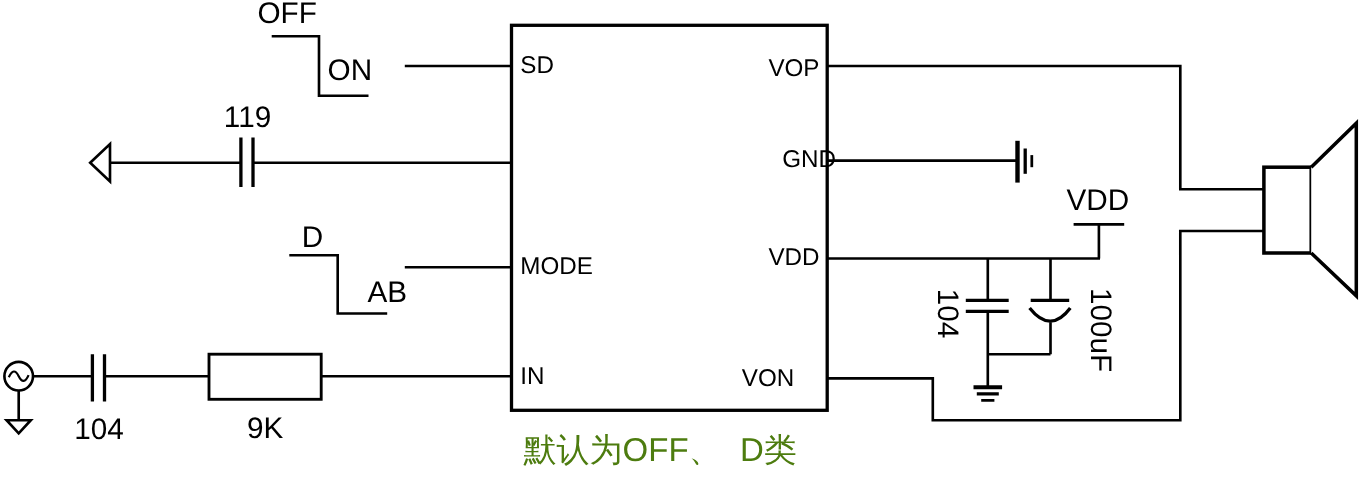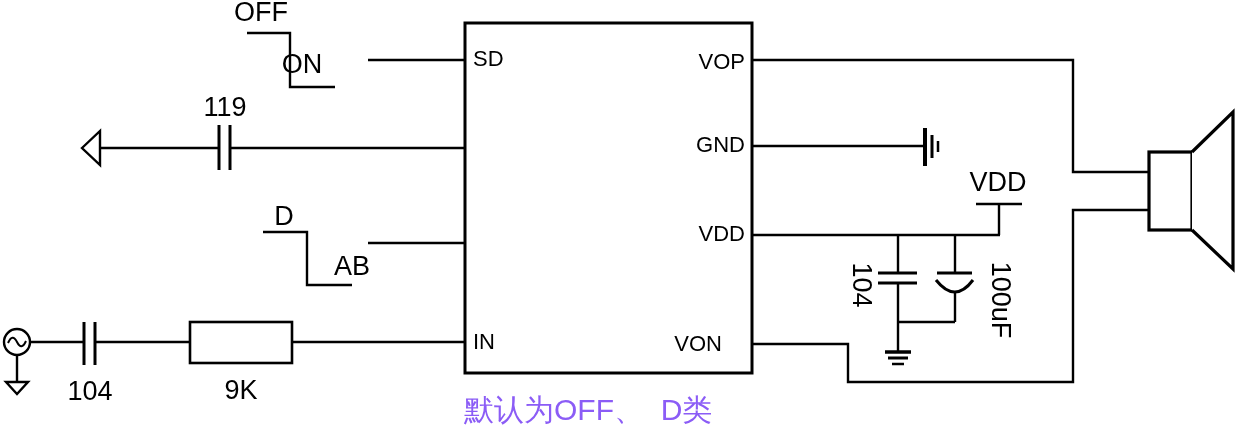--- a/index.html
+++ b/index.html
@@ -25,24 +25,24 @@
   .pin{
     position:absolute;
     font-size:22px;
     line-height:1;
     transform:translateY(-54%);
     white-space:pre;
   }
   .pin.right{text-align:center;}
   .note{
     position:absolute;
-    left:464px;top:393px;
+    left:476px;top:393px;
     font-size:30px;
     line-height:1.1;
-    color:#8b5cf6;
+    color:#4d7c0f;
     white-space:pre;
   }
 </style>
 </head>
 <body>
 
 <div id="stage">
 
   <svg id="wires" viewBox="0 0 1244 434" xmlns="http://www.w3.org/2000/svg" fill="none" stroke="#000" stroke-width="2.4">
 
@@ -96,28 +96,29 @@
     <path d="M936,280 Q955,304 973,280" stroke-width="3"></path>
     <line x1="955" y1="293" x2="955" y2="322"></line>
 
     <path d="M752,344 H848 V382 H1073 V210 H1149"></path>
 
     <rect x="1149" y="152" width="43" height="78" fill="#fff" stroke-width="3.2"></rect>
     <path d="M1192,152 L1233,112 V269 L1192,230" fill="#fff" stroke-width="3.2"></path>
   </svg>
 
   <div class="pin" style="left:473px;top:60px">SD</div>
+  <div class="pin" style="left:473px;top:243px">MODE</div>
   <div class="pin" style="left:473px;top:343px">IN</div>
   <div class="pin right" style="right:499px;top:63px">VOP</div>
-  <div class="pin right" style="right:499px;top:146px">GND</div>
+  <div class="pin right" style="right:484px;top:146px">GND</div>
   <div class="pin right" style="right:499px;top:235px">VDD</div>
   <div class="pin right" style="right:522px;top:345px">VON</div>
 
   <div class="lbl" style="left:261px;top:12px">OFF</div>
-  <div class="lbl" style="left:302px;top:64px">ON</div>
+  <div class="lbl" style="left:318px;top:64px">ON</div>
   <div class="lbl" style="left:225px;top:107px">119</div>
   <div class="lbl" style="left:284px;top:216px">D</div>
   <div class="lbl" style="left:352px;top:266px">AB</div>
   <div class="lbl" style="left:90px;top:391px">104</div>
   <div class="lbl" style="left:241px;top:390px">9K</div>
   <div class="lbl" style="left:998px;top:182px">VDD</div>
   <div class="lbl rot" style="left:861px;top:285px">104</div>
   <div class="lbl rot" style="left:1000px;top:300px">100uF</div>
 
   <div class="note">默认为OFF、  D类</div>

